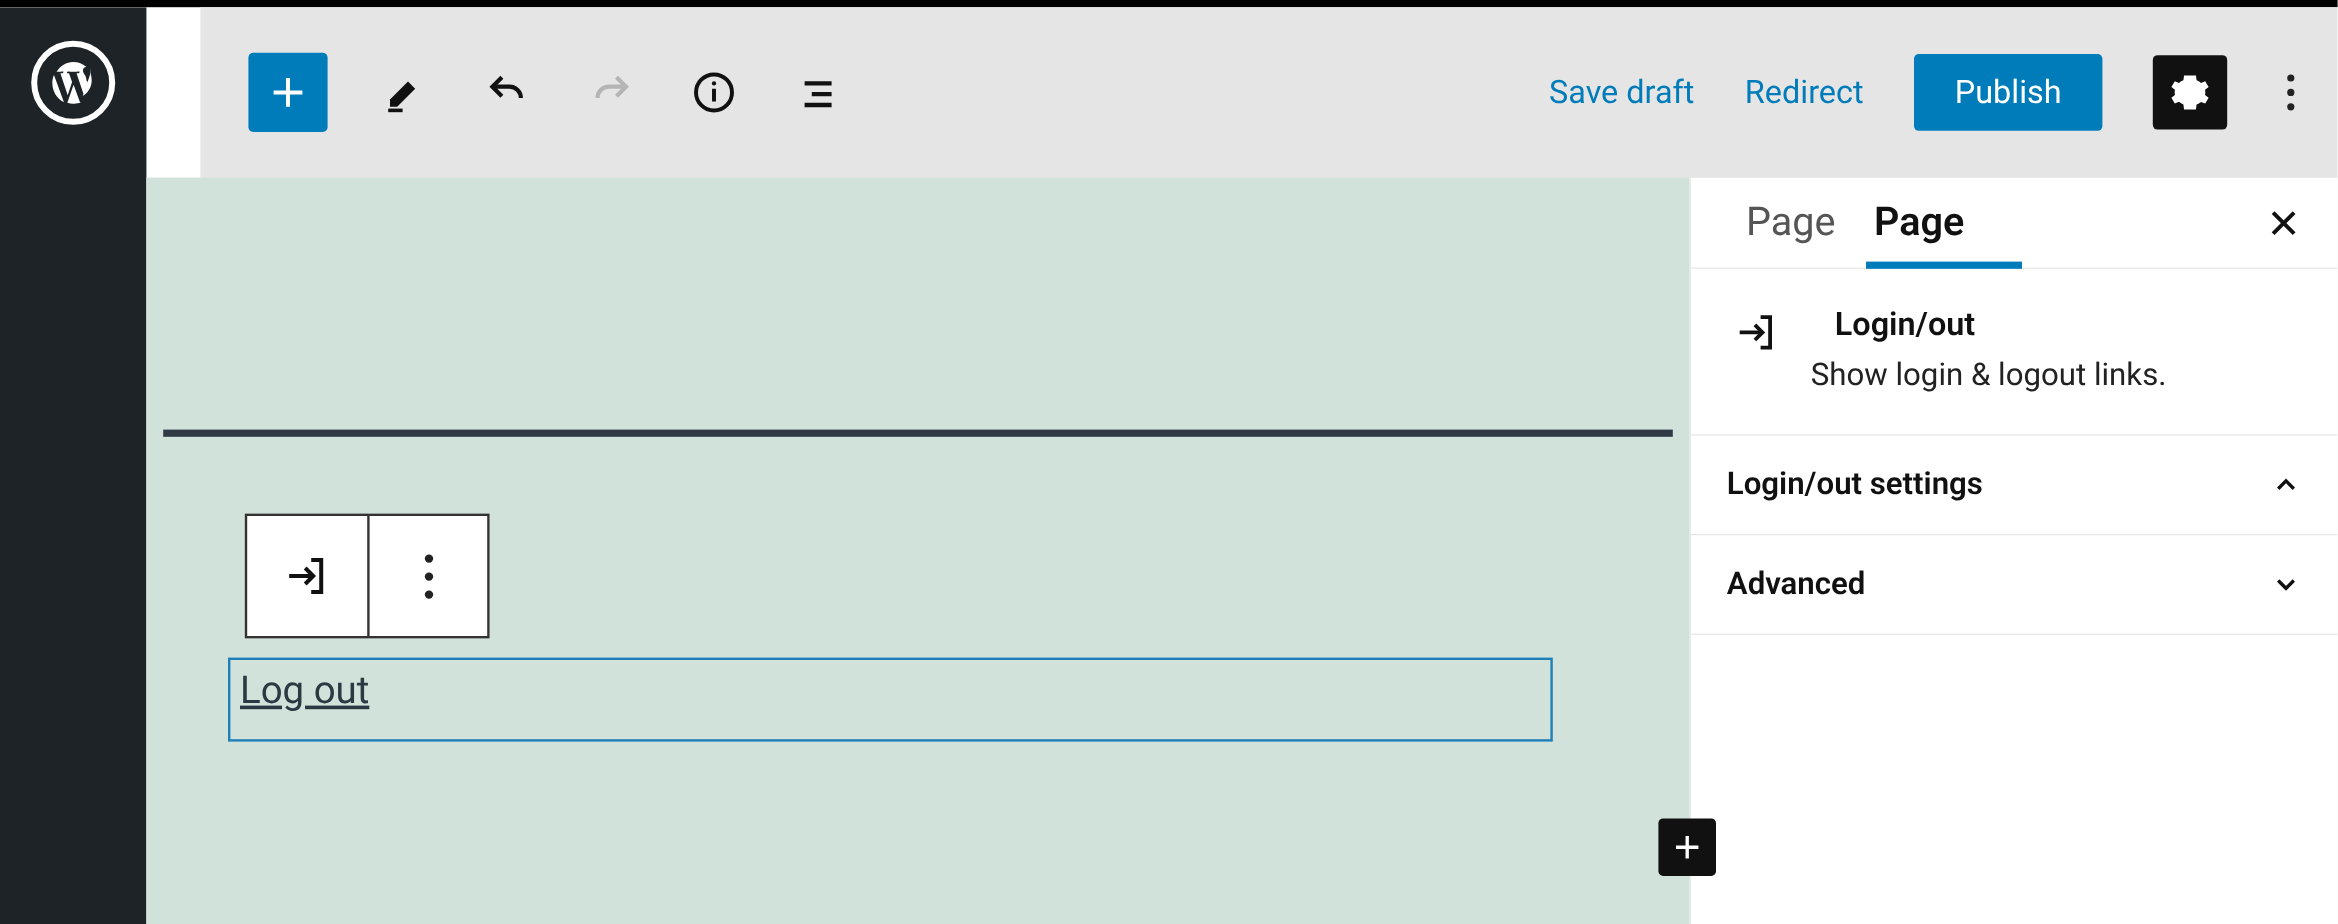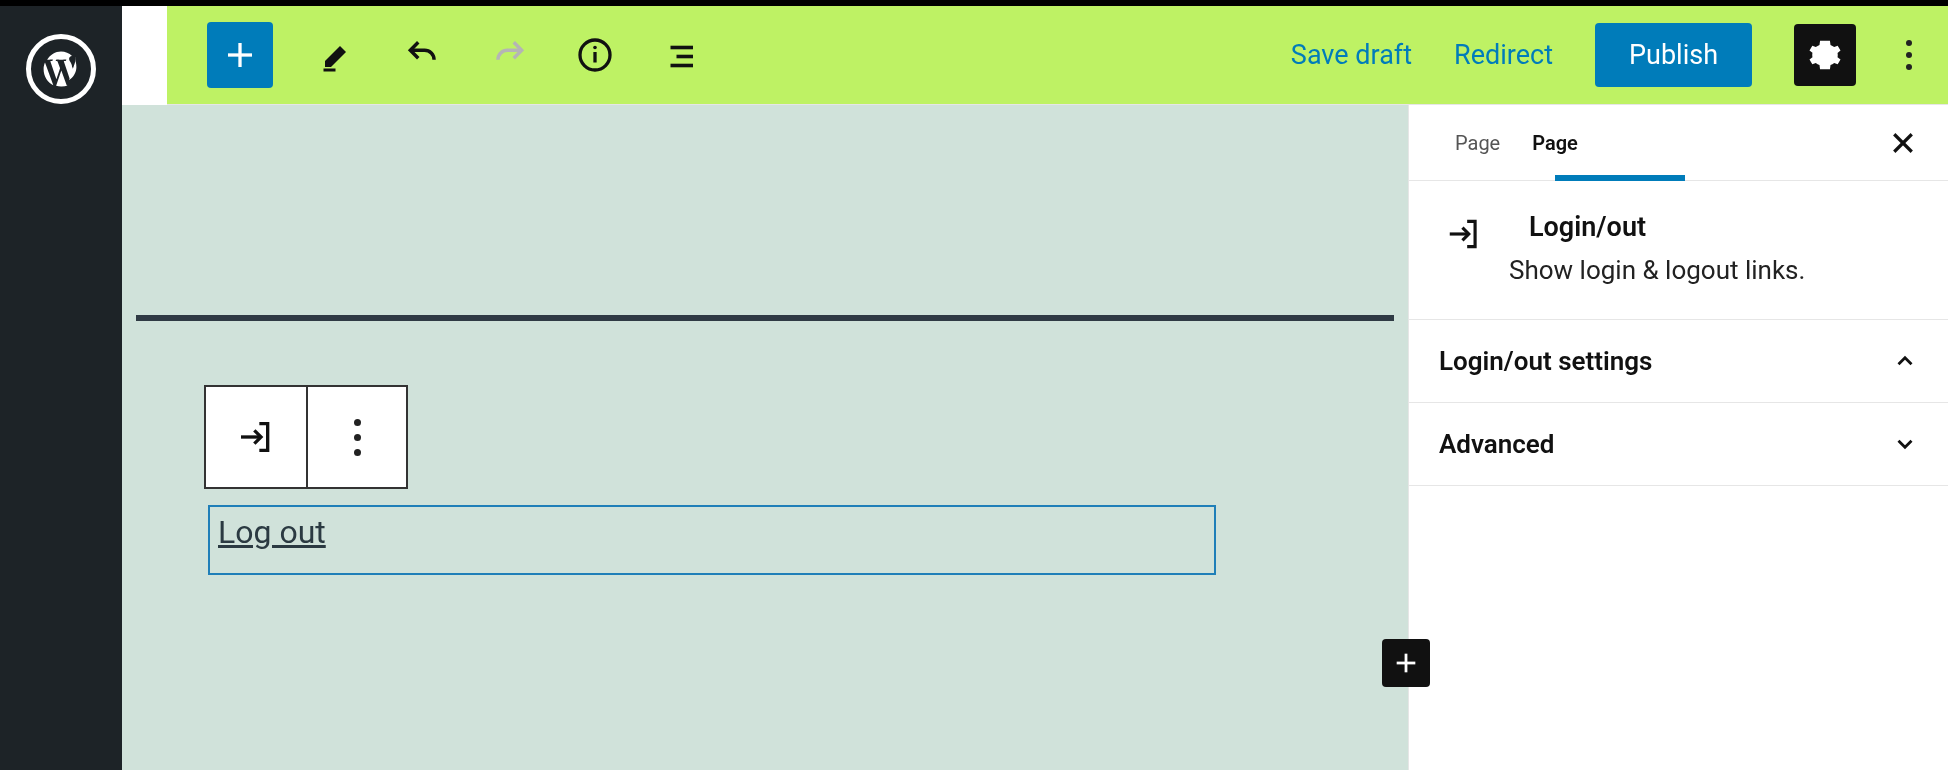--- a/index.html
+++ b/index.html
@@ -8,21 +8,21 @@
   .app { display:flex; width:100%; height:764px; }
 
   
   .wp-col { width:122px; background:#1d2327; display:flex; align-items:flex-start; justify-content:center; }
   .wp-logo { margin-top:28px; width:70px; height:70px; border:5px solid #fff; border-radius:50%; display:flex; align-items:center; justify-content:center; color:#fff; font-family: Georgia, "Times New Roman", serif; font-weight:700; font-size:46px; }
 
   
   .right { flex:1; display:flex; flex-direction:column; }
 
   
-  .topbar { height:99px; background:#bef264; display:flex; align-items:center; padding:0 28px 0 40px; border-bottom:1px solid #e6e6e6; position:relative;margin-left:45px; }
+  .topbar { height:142px; background:#e5e5e5; display:flex; align-items:center; padding:0 28px 0 40px; border-bottom:1px solid #e6e6e6; position:relative;margin-left:45px; }
   .tb-left { display:flex; align-items:center; gap:42px; }
   .sq-btn { width:66px; height:66px; border-radius:4px; display:flex; align-items:center; justify-content:center; cursor:pointer; }
   .blue-sq { background:#007cba; color:#fff; }
   .icon-btn { width:44px; height:44px; display:flex; align-items:center; justify-content:center; color:#1e1e1e; cursor:pointer; }
   .icon-btn.disabled { color:#b5b5b5; cursor:default; }
   .tb-right { margin-left:auto; display:flex; align-items:center; gap:42px; }
   .link-btn { color:#007cba; font-size:27px; cursor:pointer; }
   .publish-btn { background:#007cba; color:#fff; font-size:27px; padding:16px 34px; border-radius:4px; cursor:pointer; }
   .gear-btn { width:62px; height:62px; background:#111; border-radius:4px; display:flex; align-items:center; justify-content:center; color:#fff; cursor:pointer; }
   .dots-v { display:flex; flex-direction:column; gap:6px; cursor:pointer; padding:16px 8px; }
@@ -30,28 +30,28 @@
 
   
   .workrow { flex:1; display:flex; }
   .canvas { flex:1; background:#d0e2da; position:relative; }
   .hr { position:absolute; left:14px; right:14px; top:210px; height:6px; background:#2f3a44; }
   .floating-toolbar { position:absolute; left:82px; top:280px; display:flex; border:2px solid #333; background:#fff; }
   .ft-cell { width:100px; height:100px; display:flex; align-items:center; justify-content:center; cursor:pointer; }
   .ft-cell + .ft-cell { border-left:2px solid #333; }
   .ft-dots { display:flex; flex-direction:column; gap:8px; }
   .ft-dots span { width:7px; height:7px; border-radius:50%; background:#222; }
-  .sel-block { position:absolute; left:86px; top:400px; width:1008px; height:70px; border:2px solid #1f7fb8; padding:6px 8px; }
+  .sel-block { position:absolute; left:68px; top:400px; width:1104px; height:70px; border:2px solid #1f7fb8; padding:6px 8px; }
   .sel-link { font-size:32px; color:#2b3a42; text-decoration:underline; }
   .add-sq { position:absolute; left:1260px; top:534px; width:48px; height:48px; background:#111; color:#fff; border-radius:4px; display:flex; align-items:center; justify-content:center; cursor:pointer; }
 
   
   .sidebar { width:540px; background:#fff; border-left:1px solid #e6e6e6; display:flex; flex-direction:column; }
   .tabs { display:flex; align-items:center; height:76px; padding:0 30px; border-bottom:1px solid #e6e6e6; position:relative; }
-  .tab { font-size:20px; color:#555; padding:22px 16px; cursor:pointer; }
+  .tab { font-size:33px; color:#555; padding:22px 16px; cursor:pointer; }
   .tab.active { color:#111; font-weight:600; }
   .tab-underline { position:absolute; height:6px; background:#007cba; bottom:-1px; }
   .close-x { margin-left:auto; font-size:32px; cursor:pointer; color:#111; }
   .block-header { display:flex; gap:26px; padding:30px 30px 34px 36px; border-bottom:1px solid #e6e6e6; }
   .block-icon { width:38px; height:38px; margin-top:4px; color:#111; }
   .block-title { font-size:27px; font-weight:600; color:#111; margin-bottom:12px;margin-left:20px; }
   .block-desc { font-size:26px; color:#222;text-align:right; }
   .panel { border-bottom:1px solid #e6e6e6; }
   .panel-head { display:flex; align-items:center; justify-content:space-between; padding:26px 30px; cursor:pointer; }
   .panel-head span { font-size:26px; font-weight:600; color:#111; }

